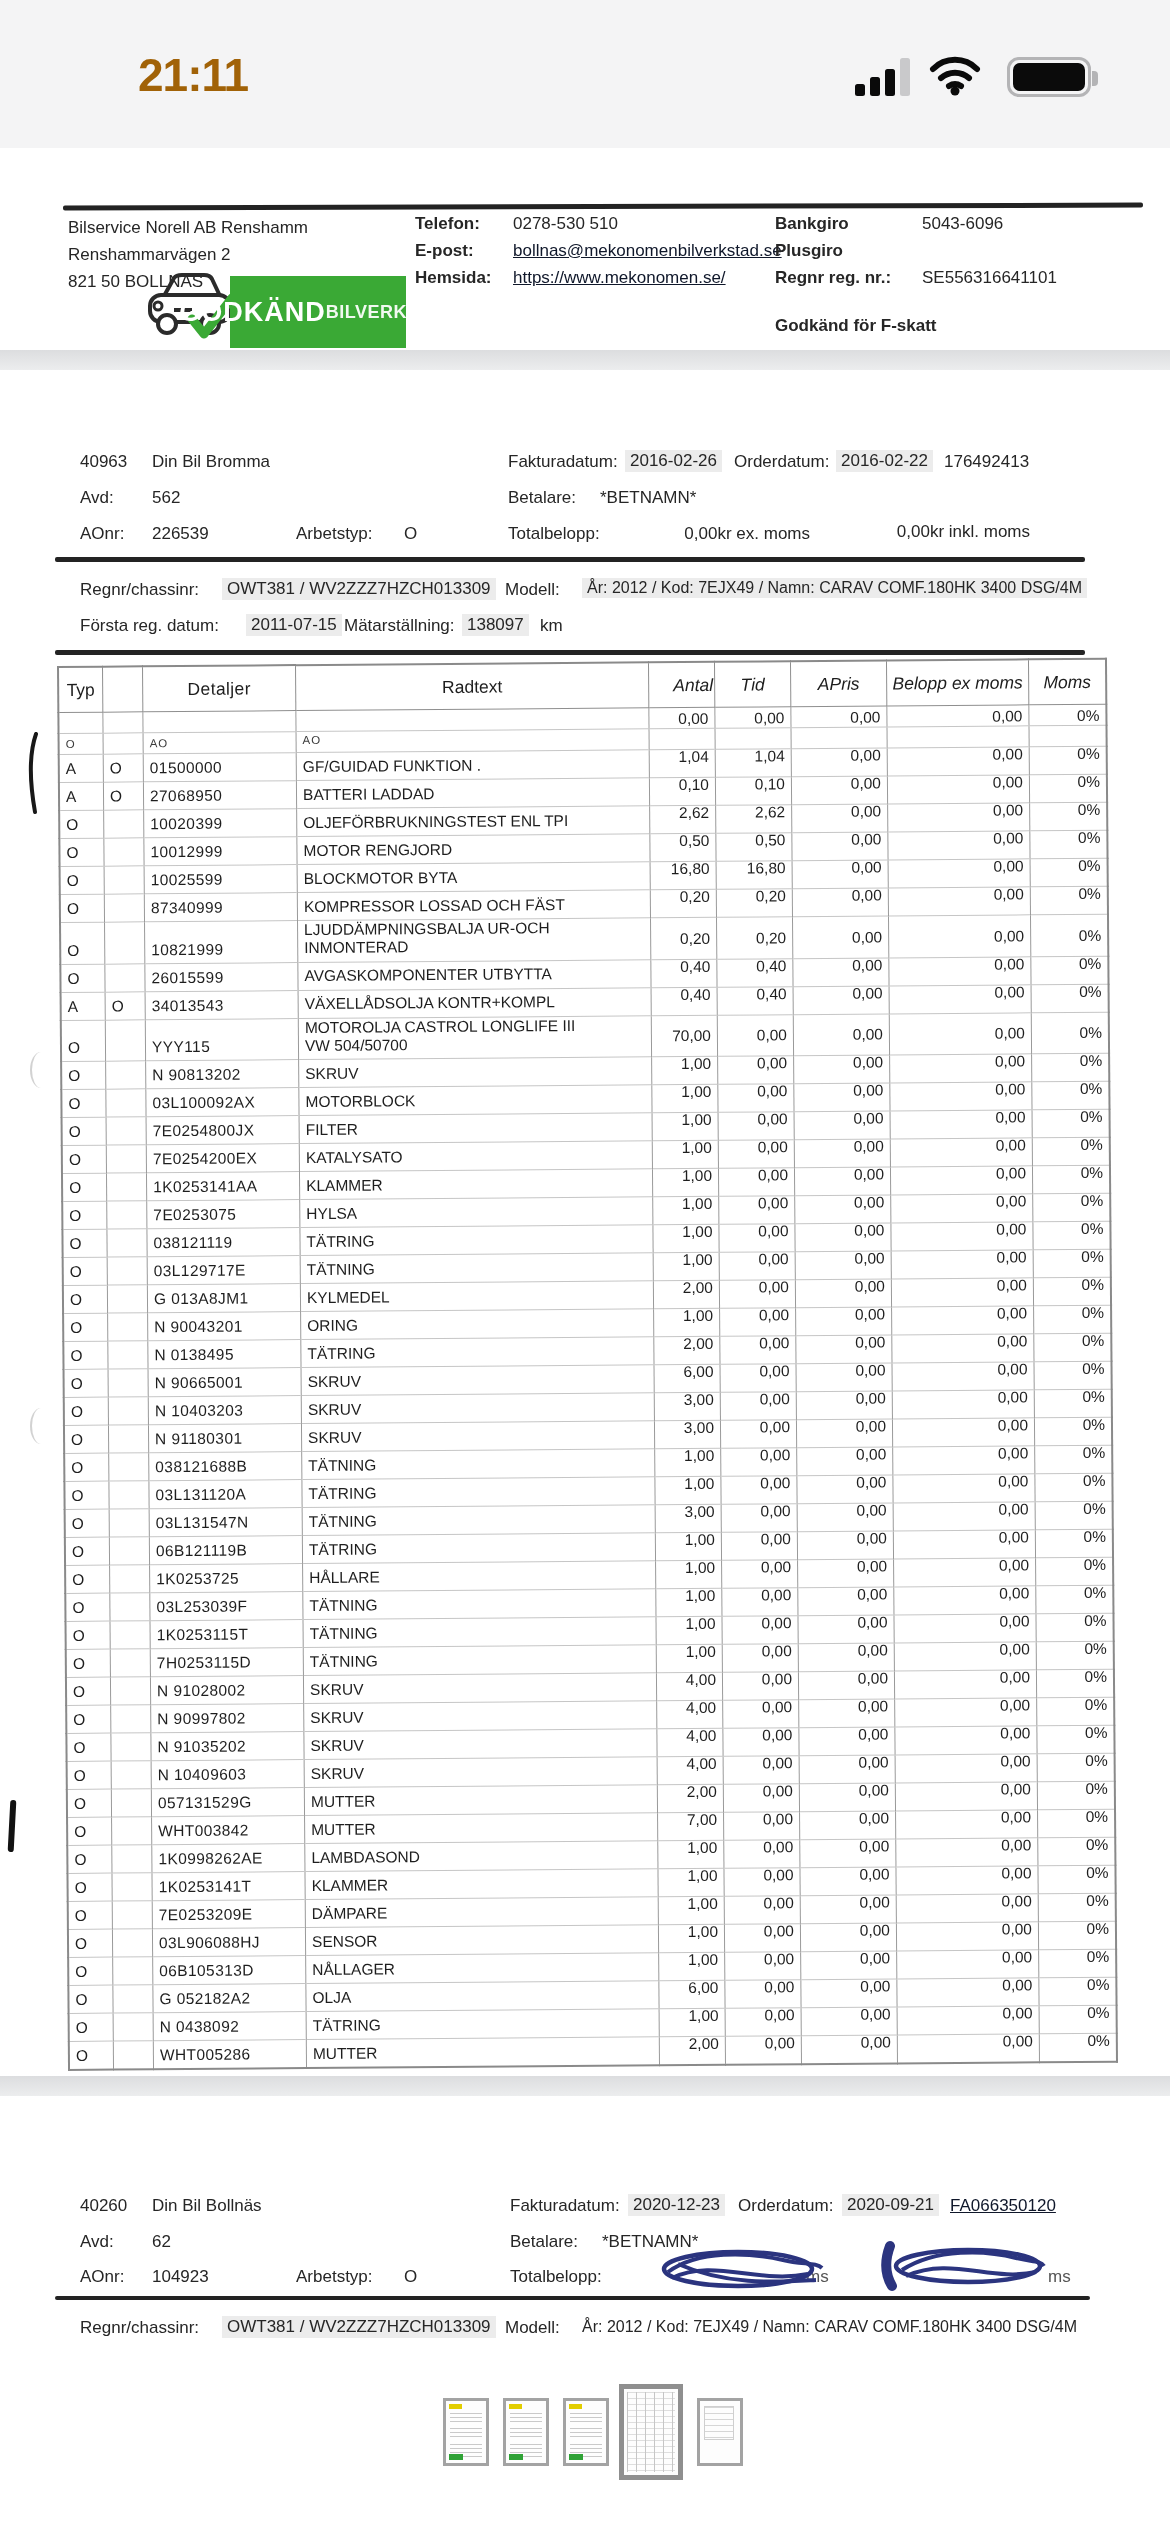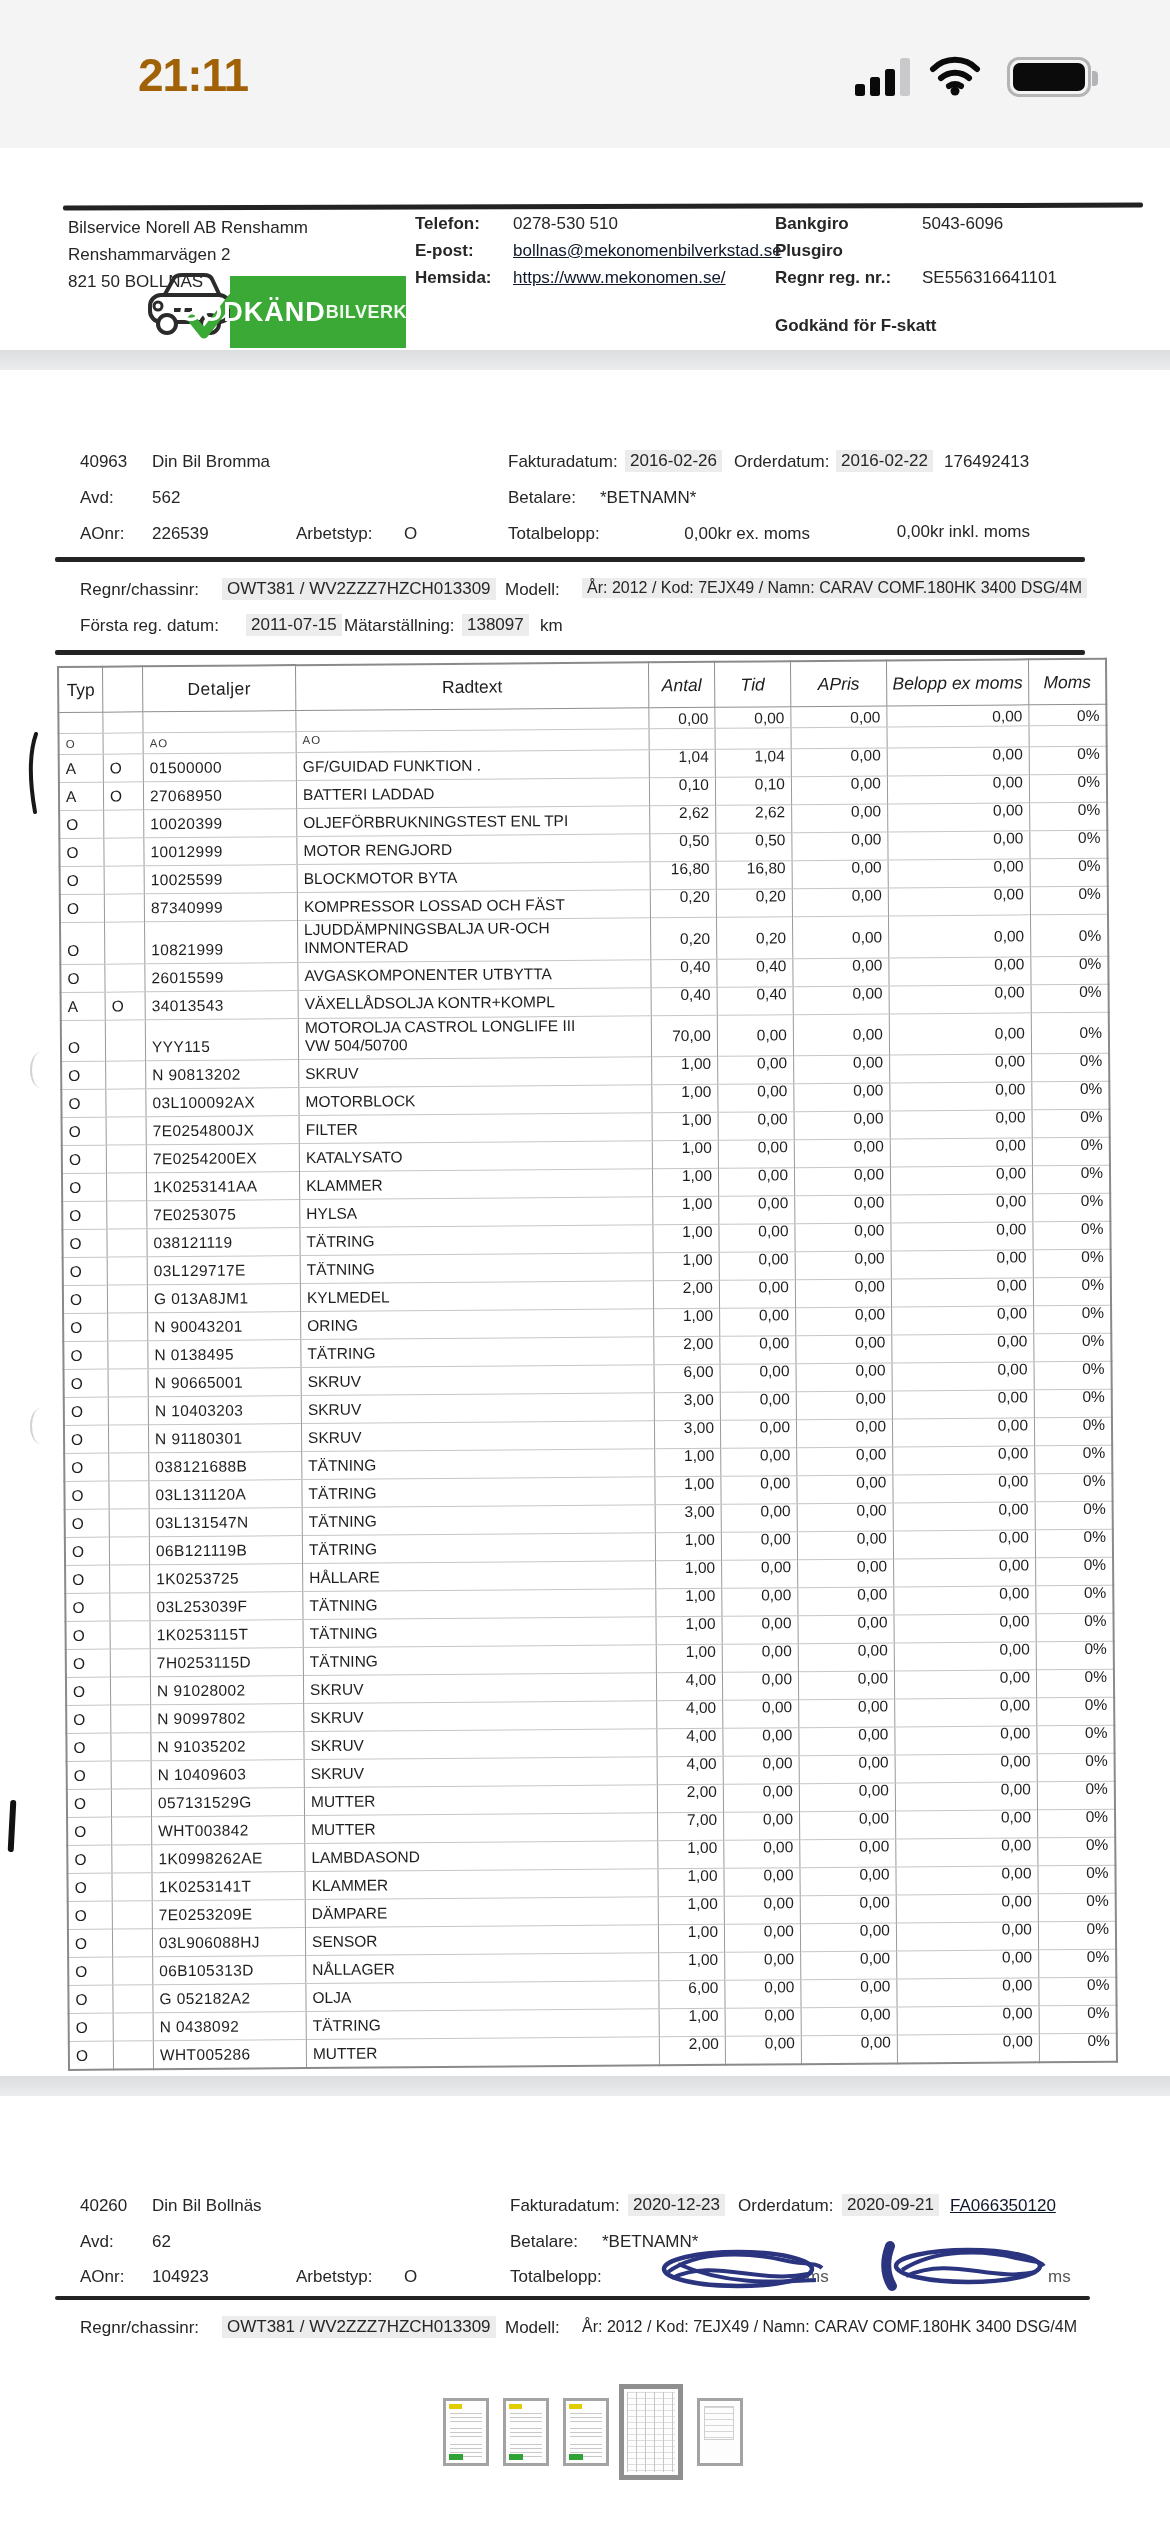--- a/index.html
+++ b/index.html
@@ -31,21 +31,21 @@
   .doc-table{position:absolute;left:57px;top:666px;width:1024px;border-collapse:collapse;
              transform:rotate(-0.45deg);transform-origin:0 0;table-layout:fixed;}
   .doc-table th{border:1px solid #8f8f8f;height:42px;font-weight:400;font-size:17.5px;color:#1d1d1d;background:#fff;}
   .doc-table th.ital{font-style:italic;}
   .doc-table td{border-left:1px solid #9a9a9a;border-right:1px solid #9a9a9a;border-top:1px solid #c6c6c6;
                 height:27px;font-size:15.5px;color:#1e1e1e;padding:0 6px;vertical-align:bottom;overflow:visible;}
   .doc-table{border:2px solid #8a8a8a;}
   .doc-table tr.r0 td{height:20px;}
   .doc-table tr.r1 td{height:20px;font-size:11.5px;color:#3c3c3c;letter-spacing:1px;}
   .c-typ{width:41px;} .c-sub{width:37px;} .c-det{width:150px;letter-spacing:.4px;} .c-rad{width:350px;}
-  .c-num{width:63px;} .c-tid{width:73px;} .c-apr{width:93px;} .c-bel{width:139px;} .c-moms{width:74px;}
+  .c-num{width:63px;text-align:right;} .c-tid{width:73px;} .c-apr{width:93px;} .c-bel{width:139px;} .c-moms{width:74px;}
   td.c-num,td.c-tid,td.c-apr,td.c-bel,td.c-moms{text-align:right;}
   td .txtsp{display:inline-block;padding-bottom:4px;}
   td .radwrap{max-width:272px;line-height:1.18;}
   td .numsp{display:inline-block;position:relative;top:-11px;}
   tr.r0 td .numsp{top:0;}
   
   .pen2{position:absolute;left:9px;top:1800px;width:6px;height:52px;background:#121212;border-radius:3px;transform:rotate(3deg);}
   .arc{position:absolute;width:20px;height:36px;border-left:2px solid #d2d2d2;border-radius:50%;}
   
   .thumb{position:absolute;background:#fdfdfd;border:3px solid #a3a3a3;box-sizing:border-box;}

